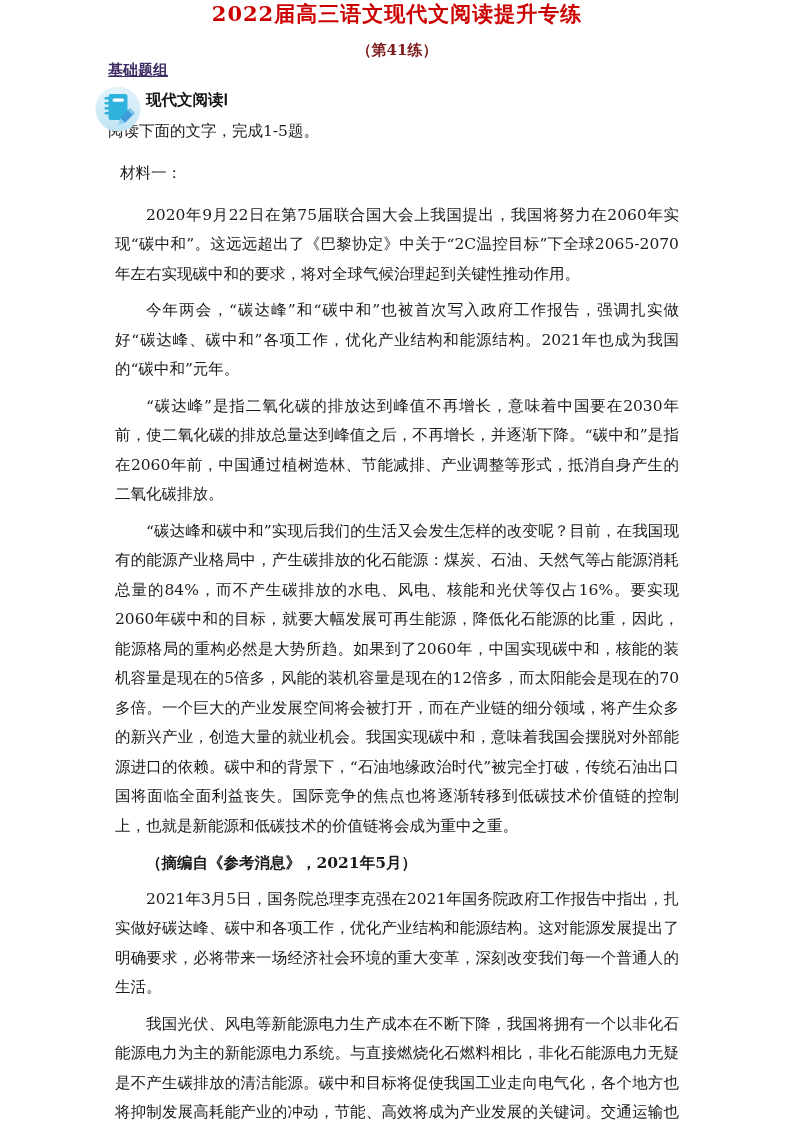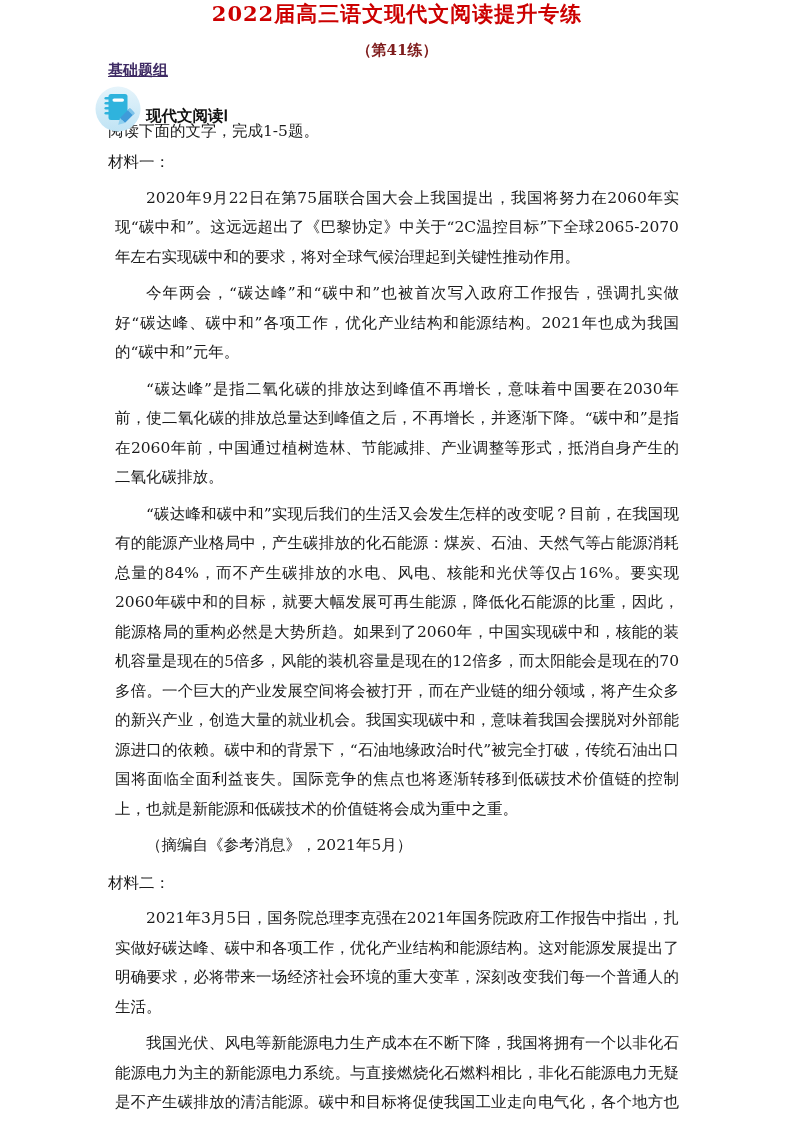--- a/index.html
+++ b/index.html
@@ -62,47 +62,46 @@
     height: 46px;
     z-index: 2;
   }
   .reading-title {
     position: absolute;
     left: 38px;
     top: 2px;
     font-weight: bold;
     font-size: 15.5px;
     color: #111111;
-    font-family: Liberation Sans, sans-serif;
+    font-family: Liberation Mono, monospace;
     line-height: 20px;
-    margin-top: 15px;
   }
   .reading-instruction {
     position: absolute;
     left: 0;
     top: 31px;
     font-size: 15.5px;
     z-index: 1;
     line-height: 22px;
   }
   .material-label {
     font-size: 15.5px;
     line-height: 29.5px;
-    margin: 0;
-    font-family: Liberation Serif, serif;
+    margin: 12px;
   }
   .para {
     margin: 7px;
     font-size: 15.5px;
     line-height: 29.5px;
     text-indent: 2em;
     text-align: justify;
   }
   .attribution {
     text-align: left;
+    font-weight: bold;
   }
 </style>
 </head>
 <body>
 
 <div class="page">
 
   <h1 class="doc-title">2022届高三语文现代文阅读提升专练</h1>
   <h2 class="doc-subtitle">（第41练）</h2>
 
@@ -138,18 +137,17 @@
   </div>
 
   <div class="material-label">材料一：</div>
 
   <p class="para">2020年9月22日在第75届联合国大会上我国提出，我国将努力在2060年实现“碳中和”。这远远超出了《巴黎协定》中关于“2C温控目标”下全球2065-2070年左右实现碳中和的要求，将对全球气候治理起到关键性推动作用。</p>
   <p class="para">今年两会，“碳达峰”和“碳中和”也被首次写入政府工作报告，强调扎实做好“碳达峰、碳中和”各项工作，优化产业结构和能源结构。2021年也成为我国的“碳中和”元年。</p>
   <p class="para">“碳达峰”是指二氧化碳的排放达到峰值不再增长，意味着中国要在2030年前，使二氧化碳的排放总量达到峰值之后，不再增长，并逐渐下降。“碳中和”是指在2060年前，中国通过植树造林、节能减排、产业调整等形式，抵消自身产生的二氧化碳排放。</p>
   <p class="para">“碳达峰和碳中和”实现后我们的生活又会发生怎样的改变呢？目前，在我国现有的能源产业格局中，产生碳排放的化石能源：煤炭、石油、天然气等占能源消耗总量的84%，而不产生碳排放的水电、风电、核能和光伏等仅占16%。要实现2060年碳中和的目标，就要大幅发展可再生能源，降低化石能源的比重，因此，能源格局的重构必然是大势所趋。如果到了2060年，中国实现碳中和，核能的装机容量是现在的5倍多，风能的装机容量是现在的12倍多，而太阳能会是现在的70多倍。一个巨大的产业发展空间将会被打开，而在产业链的细分领域，将产生众多的新兴产业，创造大量的就业机会。我国实现碳中和，意味着我国会摆脱对外部能源进口的依赖。碳中和的背景下，“石油地缘政治时代”被完全打破，传统石油出口国将面临全面利益丧失。国际竞争的焦点也将逐渐转移到低碳技术价值链的控制上，也就是新能源和低碳技术的价值链将会成为重中之重。</p>
   <p class="para attribution">（摘编自《参考消息》，2021年5月）</p>
 
-  <div class="material-label">材料二：</div>
 
   <p class="para">2021年3月5日，国务院总理李克强在2021年国务院政府工作报告中指出，扎实做好碳达峰、碳中和各项工作，优化产业结构和能源结构。这对能源发展提出了明确要求，必将带来一场经济社会环境的重大变革，深刻改变我们每一个普通人的生活。</p>
   <p class="para">我国光伏、风电等新能源电力生产成本在不断下降，我国将拥有一个以非化石能源电力为主的新能源电力系统。与直接燃烧化石燃料相比，非化石能源电力无疑是不产生碳排放的清洁能源。碳中和目标将促使我国工业走向电气化，各个地方也将抑制发展高耗能产业的冲动，节能、高效将成为产业发展的关键词。交通运输也是如此。近年来，新能源汽车在我国</p>
 
 </div>
 
 </body></html>

